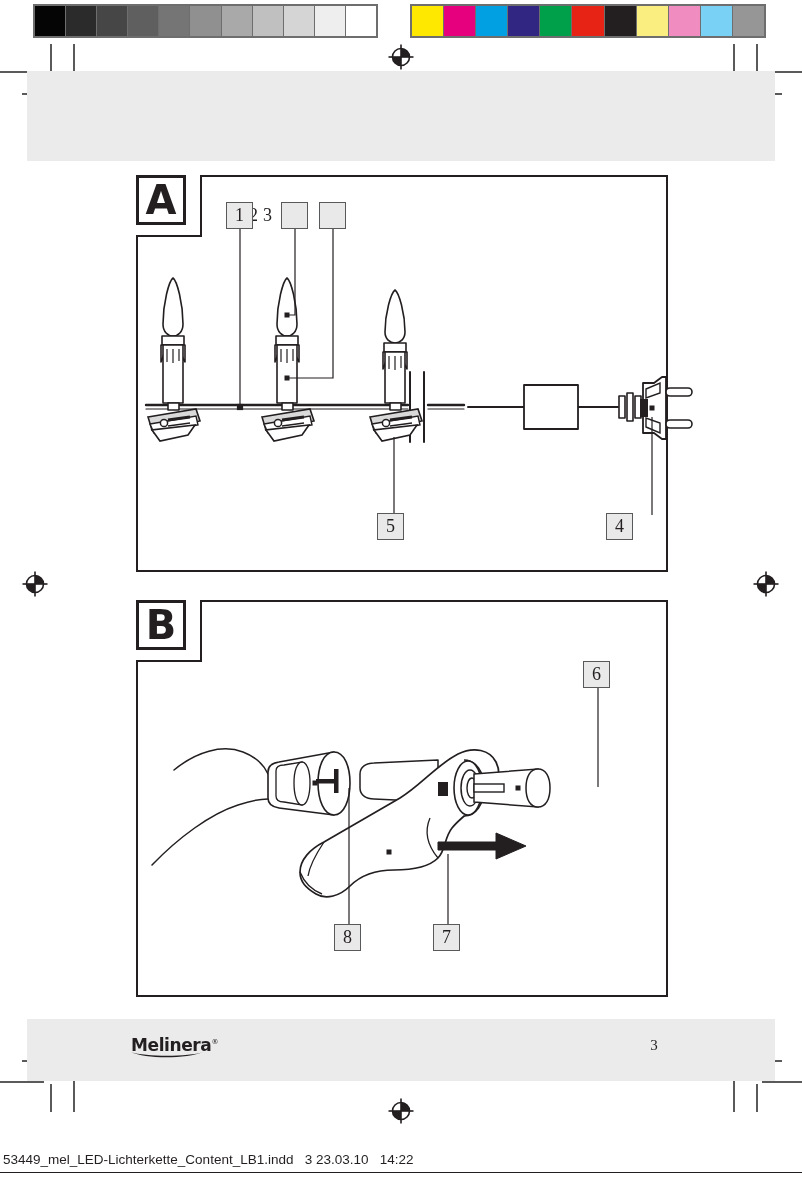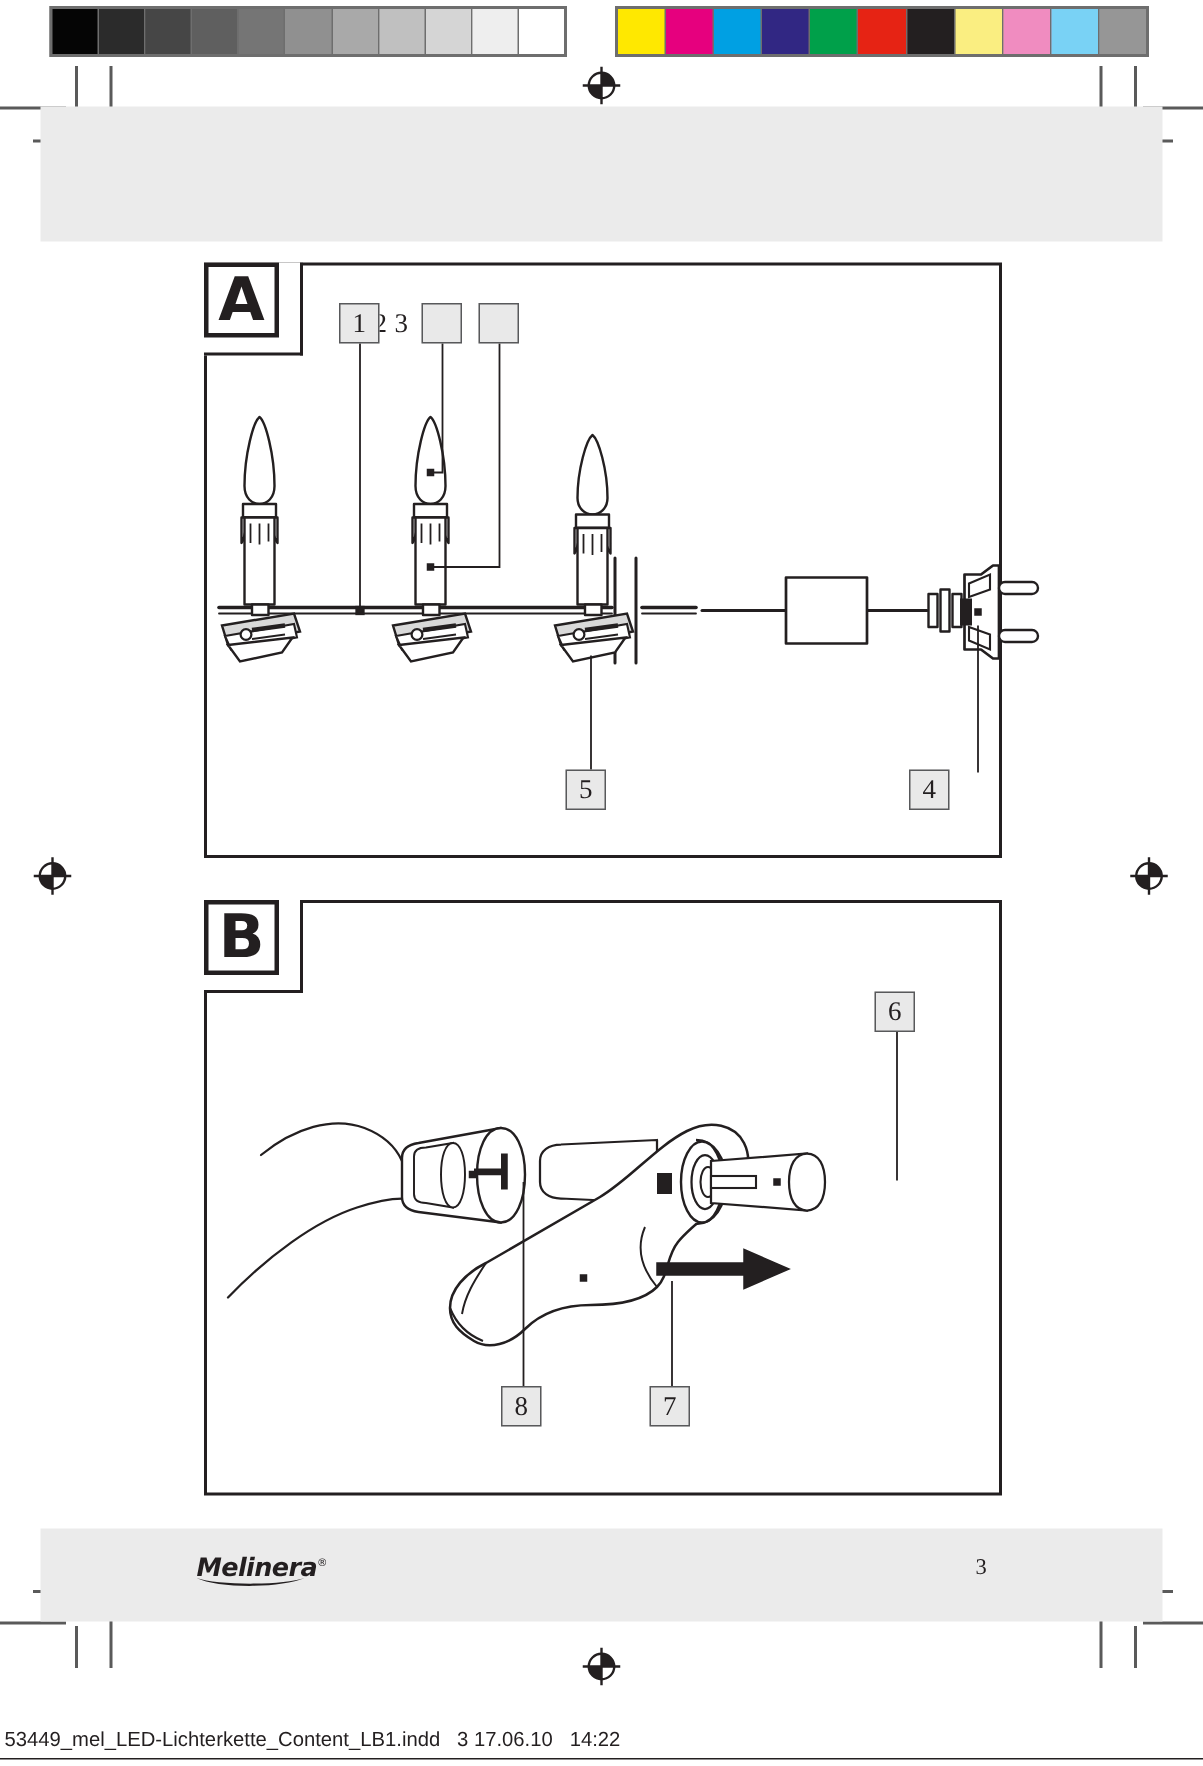--- a/index.html
+++ b/index.html
@@ -138,21 +138,20 @@
     width: 90px;
     height: 34px;
   }
   #logo .word {
     font-family: "DejaVu Sans", sans-serif;
     font-weight: bold;
     font-size: 17px;
     letter-spacing: -0.4px;
     color: #231f20;
     line-height: 19px;
-    font-style: italic;
   }
   #logo .reg {
     font-size: 7px;
     vertical-align: super;
     font-weight: normal;
   }
   #logo .swoosh {
     position: absolute;
     left: 0;
     top: 18px;
@@ -499,16 +498,16 @@
 
   <div id="logo">
     <div class="word"><span>Melinera</span><span class="reg">®</span></div>
     <svg class="swoosh" viewBox="0 0 78 8">
       <path d="M0 1 C14 8 56 8 72 1 C58 6 14 6 0 1 Z" fill="#231f20"></path>
     </svg>
   </div>
 
   <div id="pagenum">3</div>
 
-  <div id="filestamp">53449_mel_LED-Lichterkette_Content_LB1.indd   3 17.06.10   14:22</div>
+  <div id="filestamp">53449_mel_LED-Lichterkette_Content_LB1.indd   3 23.03.10   14:22</div>
   <div id="baseline"></div>
 
 </div>
 
 </body></html>

